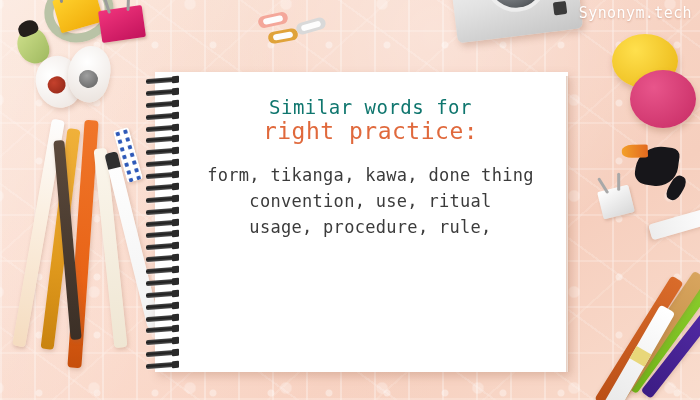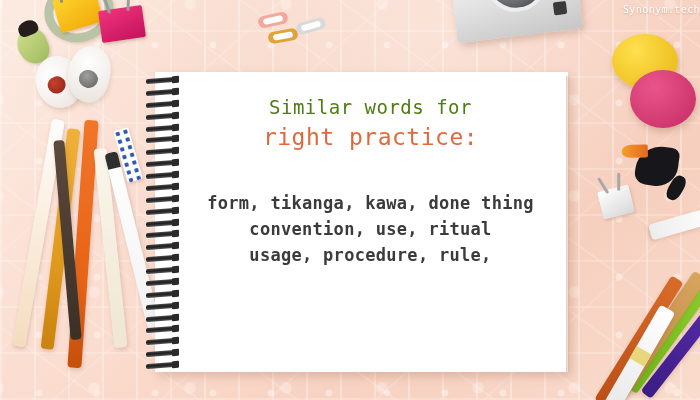--- a/index.html
+++ b/index.html
@@ -107,45 +107,43 @@
     position: absolute;
     left: 178px;
     top: 72px;
     width: 385px;
     text-align: center;
   }
   .title-sm {
     margin-top: 24px;
     font-size: 19px;
     letter-spacing: 0.5px;
-    color: #4d7c0f;
+    color: #0f766e;
     text-align: center;
   }
   .title-lg {
-    margin-top: 6px;
     font-size: 23px;
     letter-spacing: 0.5px;
     color: #e0693c;
   }
   .syn-block {
-    margin-top: 40px;
+    margin-top: 18px;
     font-size: 17px;
     line-height: 26px;
     color: #3b3b3b;
     letter-spacing: 0.3px;
-    font-weight: bold;
   }
   .syn-line { white-space: pre; }
 
   
   .brand {
     position: absolute;
-    right: 0;
+    right: 8px;
     top: 4px;
-    font-size: 10px;
+    font-size: 15px;
     color: #ffffff;
     letter-spacing: 0.4px;
     text-shadow: 0 1px 2px rgba(170,110,85,0.45);
   }
 
   
   .obj { position: absolute; }
 
   .clip-yellow {
     left: 56px; top: -6px; width: 44px; height: 34px;

